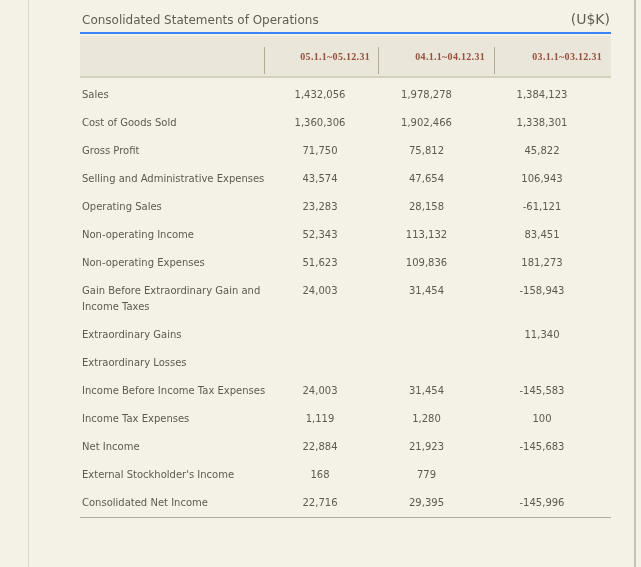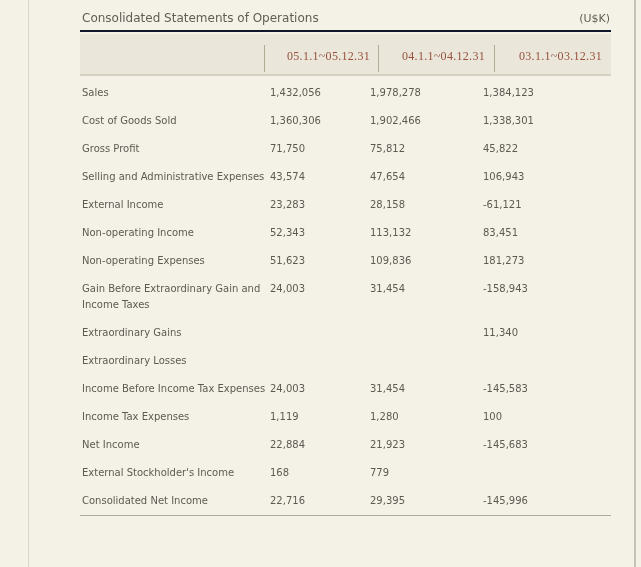--- a/index.html
+++ b/index.html
@@ -32,41 +32,41 @@
     left: 80px; top: 0;
     width: 531px;
   }
   .title-row {
     display: flex;
     justify-content: space-between;
     align-items: flex-end;
     font-size: 12px;
     color: #615d55;
     padding: 11px 0 5px 2px;
-    border-bottom: 2px solid #0f172a;
+    border-bottom: 2px solid #3b82f6;
   }
   .unit {
-    font-size: 11px;
+    font-size: 14px;
     padding-right: 1px;
   }
   .thead {
     margin-top: 2px;
     display: flex;
     height: 42px;
     box-sizing: border-box;
     background: #eae7da;
     border-bottom: 2px solid #d4d1bf;
   }
   .th-spacer { width: 184px; }
   .th {
     box-sizing: border-box;
     position: relative;
     font-family: "Liberation Serif", "DejaVu Serif", serif;
-    font-weight: normal;
-    font-size: 12px;
+    font-weight: bold;
+    font-size: 10px;
     letter-spacing: 0.3px;
     color: #96503c;
     text-align: right;
     padding-top: 15px;
   }
   .th::before {
     content: "";
     position: absolute;
     left: 0;
     top: 11px;
@@ -83,21 +83,21 @@
     box-sizing: border-box;
     border-bottom: 1px solid #b0ada0;
   }
   .row {
     display: flex;
     padding: 6px 0;
     font-size: 10px;
     line-height: 16px;
   }
   .row .label { width: 190px; padding-left: 2px; box-sizing: border-box; }
-  .row .v { text-align: left; white-space: nowrap; }
+  .row .v { text-align: center; white-space: nowrap; }
   .row .v1 { width: 100px; }
   .row .v2 { width: 113px; }
   .row .v3 { width: 118px; }
 </style>
 </head>
 <body>
 
 <div class="vline-left"></div>
 <div class="vline-right"></div>
 
@@ -133,21 +133,21 @@
           <div class="v v2">75,812</div>
           <div class="v v3">45,822</div>
         </div>
         <div class="row">
           <div class="label">Selling and Administrative Expenses</div>
           <div class="v v1">43,574</div>
           <div class="v v2">47,654</div>
           <div class="v v3">106,943</div>
         </div>
         <div class="row">
-          <div class="label">External Income</div>
+          <div class="label">Operating Sales</div>
           <div class="v v1">23,283</div>
           <div class="v v2">28,158</div>
           <div class="v v3">-61,121</div>
         </div>
         <div class="row">
           <div class="label">Non-operating Income</div>
           <div class="v v1">52,343</div>
           <div class="v v2">113,132</div>
           <div class="v v3">83,451</div>
         </div>

